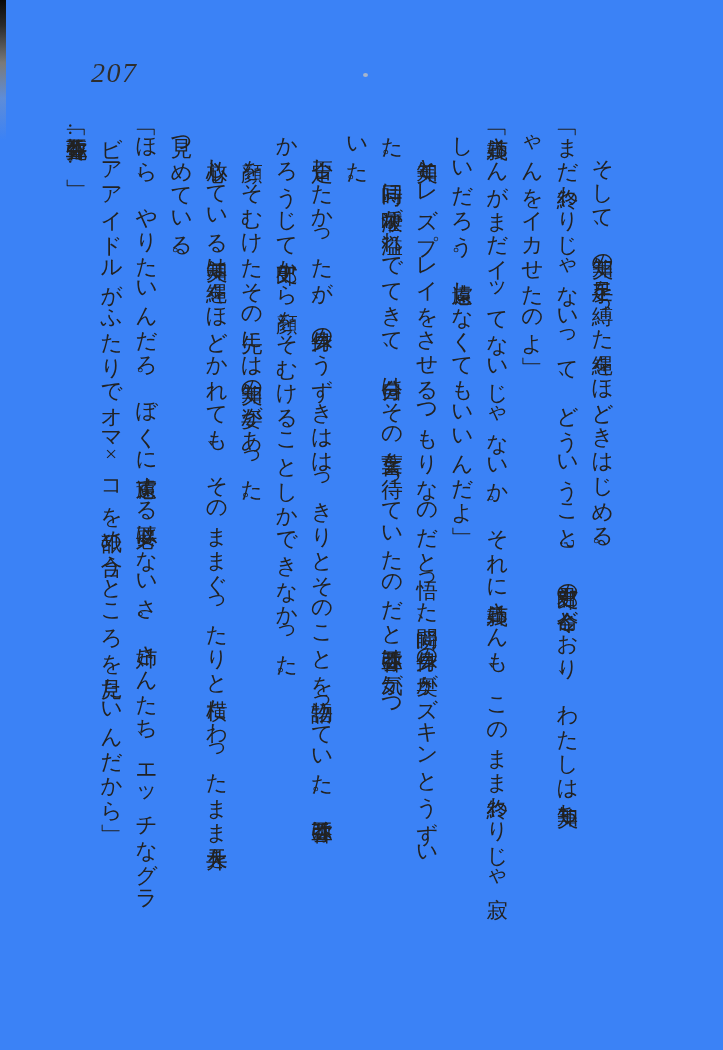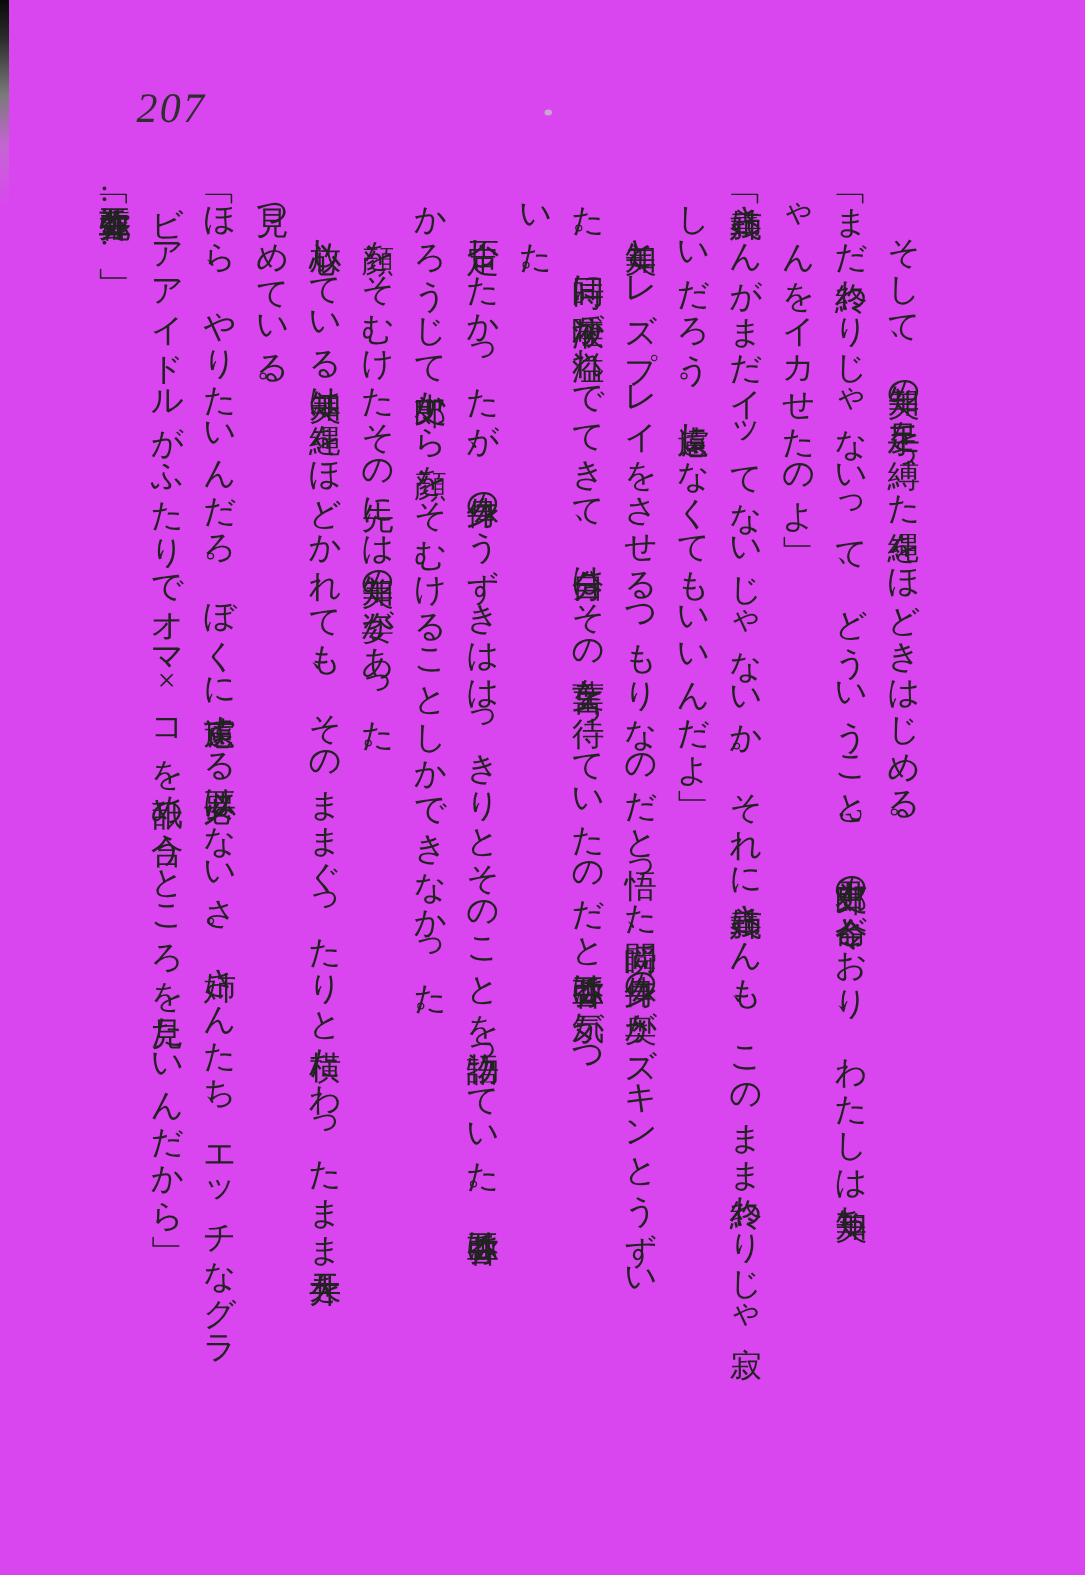--- a/index.html
+++ b/index.html
@@ -11,21 +11,21 @@
     height: 1050px;
     background: #ffffff;
     position: relative;
     overflow: hidden;
     font-family: "Liberation Serif", "DejaVu Serif", serif;
   }
 
   .page {
     position: absolute;
     inset: 0;
-    background: #d946ef;
+    background: #3b82f6;
   }
 
   
   .scan-edge {
     position: absolute;
     left: 0;
     top: 0;
     width: 6px;
     height: 140px;
     background: linear-gradient(to bottom,

